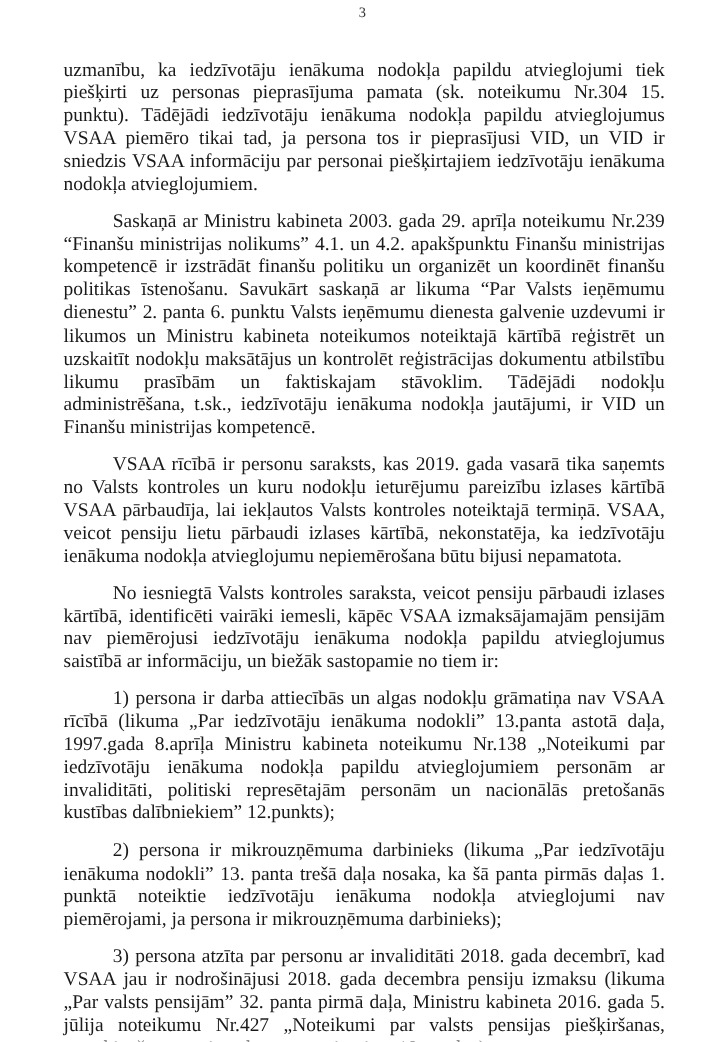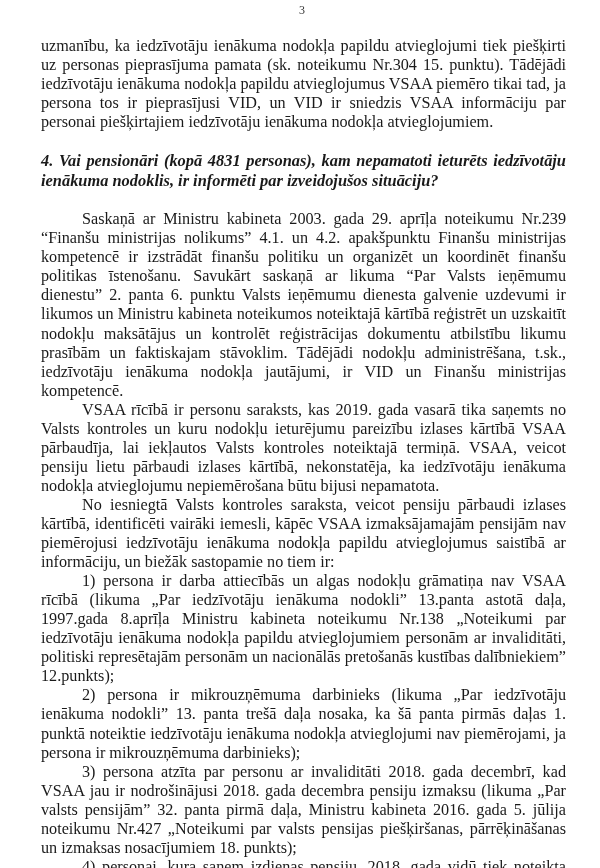--- a/index.html
+++ b/index.html
@@ -10,39 +10,38 @@
       font-family: "Liberation Serif", "DejaVu Serif", serif;
     }
     .page-number {
       position: absolute; top: 2px; left: 0; width: 604px; text-align: center;
       font-size: 12px; line-height: 16px; color: #333;
     }
     .content {
       position: absolute; left: 41px; top: 37px; width: 525px;
       font-size: 16.2px; line-height: 19.05px;
     }
-    p { margin: 0; text-align: justify; }
+    p { margin: 12px; text-align: justify; }
     p.indent { text-indent: 41px; }
     .heading {
       margin: 19px 0 19px 0;
       font-weight: bold; font-style: italic;
       text-align: justify;
       font-size: 16.4px; line-height: 20px;
     }
   </style>
 </head>
 <body>
 
 <div class="page">
   <div class="page-number">3</div>
 
   <div class="content">
     <p>uzmanību, ka iedzīvotāju ienākuma nodokļa papildu atvieglojumi tiek piešķirti uz personas pieprasījuma pamata (sk. noteikumu Nr.304 15. punktu). Tādējādi iedzīvotāju ienākuma nodokļa papildu atvieglojumus VSAA piemēro tikai tad, ja persona tos ir pieprasījusi VID, un VID ir sniedzis VSAA informāciju par personai piešķirtajiem iedzīvotāju ienākuma nodokļa atvieglojumiem.</p>
 
-    <div class="heading">4. Vai pensionāri (kopā 4831 personas), kam nepamatoti ieturēts iedzīvotāju ienākuma nodoklis, ir informēti par izveidojušos situāciju?</div>
 
     <p class="indent">Saskaņā ar Ministru kabineta 2003. gada 29. aprīļa noteikumu Nr.239 “Finanšu ministrijas nolikums” 4.1. un 4.2. apakšpunktu Finanšu ministrijas kompetencē ir izstrādāt finanšu politiku un organizēt un koordinēt finanšu politikas īstenošanu. Savukārt saskaņā ar likuma “Par Valsts ieņēmumu dienestu” 2. panta 6. punktu Valsts ieņēmumu dienesta galvenie uzdevumi ir likumos un Ministru kabineta noteikumos noteiktajā kārtībā reģistrēt un uzskaitīt nodokļu maksātājus un kontrolēt reģistrācijas dokumentu atbilstību likumu prasībām un faktiskajam stāvoklim. Tādējādi nodokļu administrēšana, t.sk., iedzīvotāju ienākuma nodokļa jautājumi, ir VID un Finanšu ministrijas kompetencē.</p>
     <p class="indent">VSAA rīcībā ir personu saraksts, kas 2019. gada vasarā tika saņemts no Valsts kontroles un kuru nodokļu ieturējumu pareizību izlases kārtībā VSAA pārbaudīja, lai iekļautos Valsts kontroles noteiktajā termiņā. VSAA, veicot pensiju lietu pārbaudi izlases kārtībā, nekonstatēja, ka iedzīvotāju ienākuma nodokļa atvieglojumu nepiemērošana būtu bijusi nepamatota.</p>
     <p class="indent">No iesniegtā Valsts kontroles saraksta, veicot pensiju pārbaudi izlases kārtībā, identificēti vairāki iemesli, kāpēc VSAA izmaksājamajām pensijām nav piemērojusi iedzīvotāju ienākuma nodokļa papildu atvieglojumus saistībā ar informāciju, un biežāk sastopamie no tiem ir:</p>
     <p class="indent">1) persona ir darba attiecībās un algas nodokļu grāmatiņa nav VSAA rīcībā (likuma „Par iedzīvotāju ienākuma nodokli” 13.panta astotā daļa, 1997.gada 8.aprīļa Ministru kabineta noteikumu Nr.138 „Noteikumi par iedzīvotāju ienākuma nodokļa papildu atvieglojumiem personām ar invaliditāti, politiski represētajām personām un nacionālās pretošanās kustības dalībniekiem” 12.punkts);</p>
     <p class="indent">2)  persona ir mikrouzņēmuma darbinieks (likuma „Par iedzīvotāju ienākuma nodokli” 13. panta trešā daļa nosaka, ka šā panta pirmās daļas 1. punktā noteiktie iedzīvotāju ienākuma nodokļa atvieglojumi nav piemērojami, ja persona ir mikrouzņēmuma darbinieks);</p>
     <p class="indent">3)  persona atzīta par personu ar invaliditāti 2018. gada decembrī, kad VSAA jau ir nodrošinājusi 2018. gada decembra pensiju izmaksu (likuma „Par valsts pensijām” 32. panta pirmā daļa, Ministru kabineta 2016. gada 5. jūlija noteikumu Nr.427 „Noteikumi par valsts pensijas piešķiršanas, pārrēķināšanas un izmaksas nosacījumiem 18. punkts);</p>
     <p class="indent" style="text-align-last: justify;">4)  personai, kura saņem izdienas pensiju, 2018. gada vidū tiek noteikta smagāka invaliditātes grupa, piemēram,  personai, kura iepriekš bija atzīta par</p>
   </div>
 </div>

